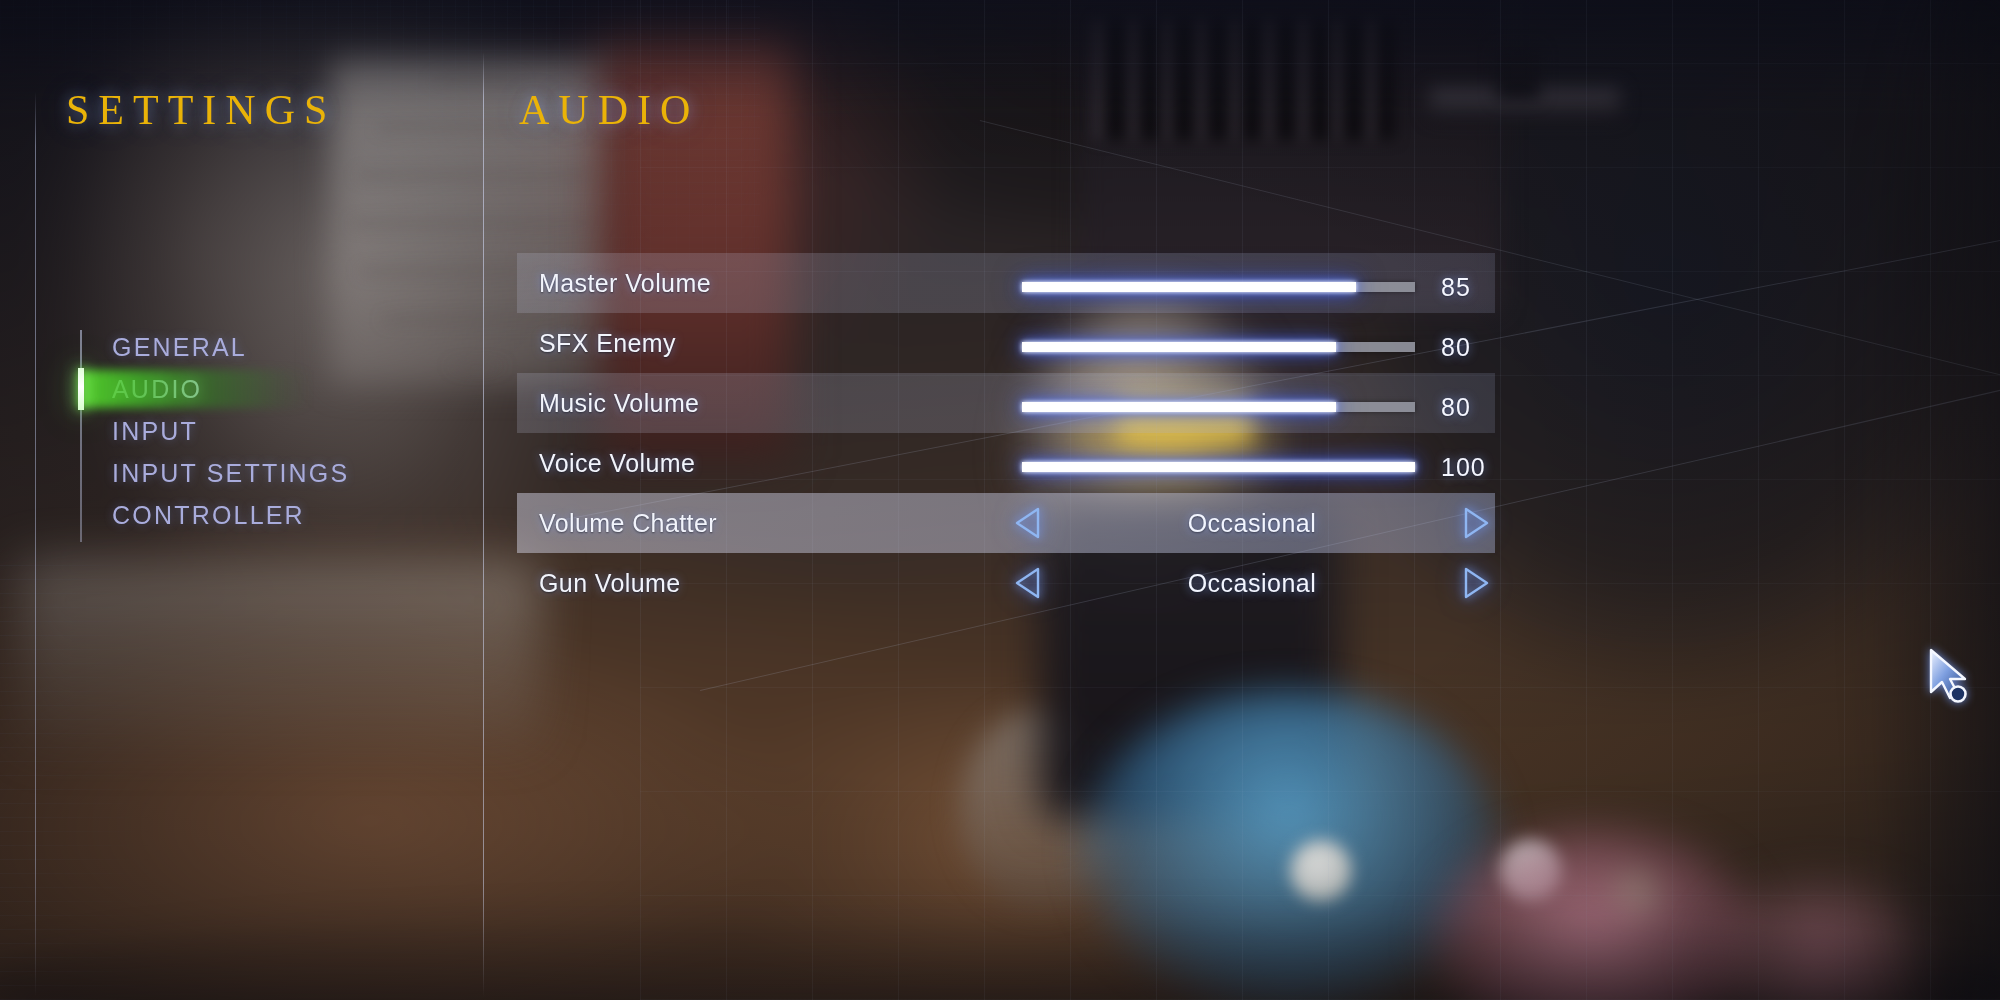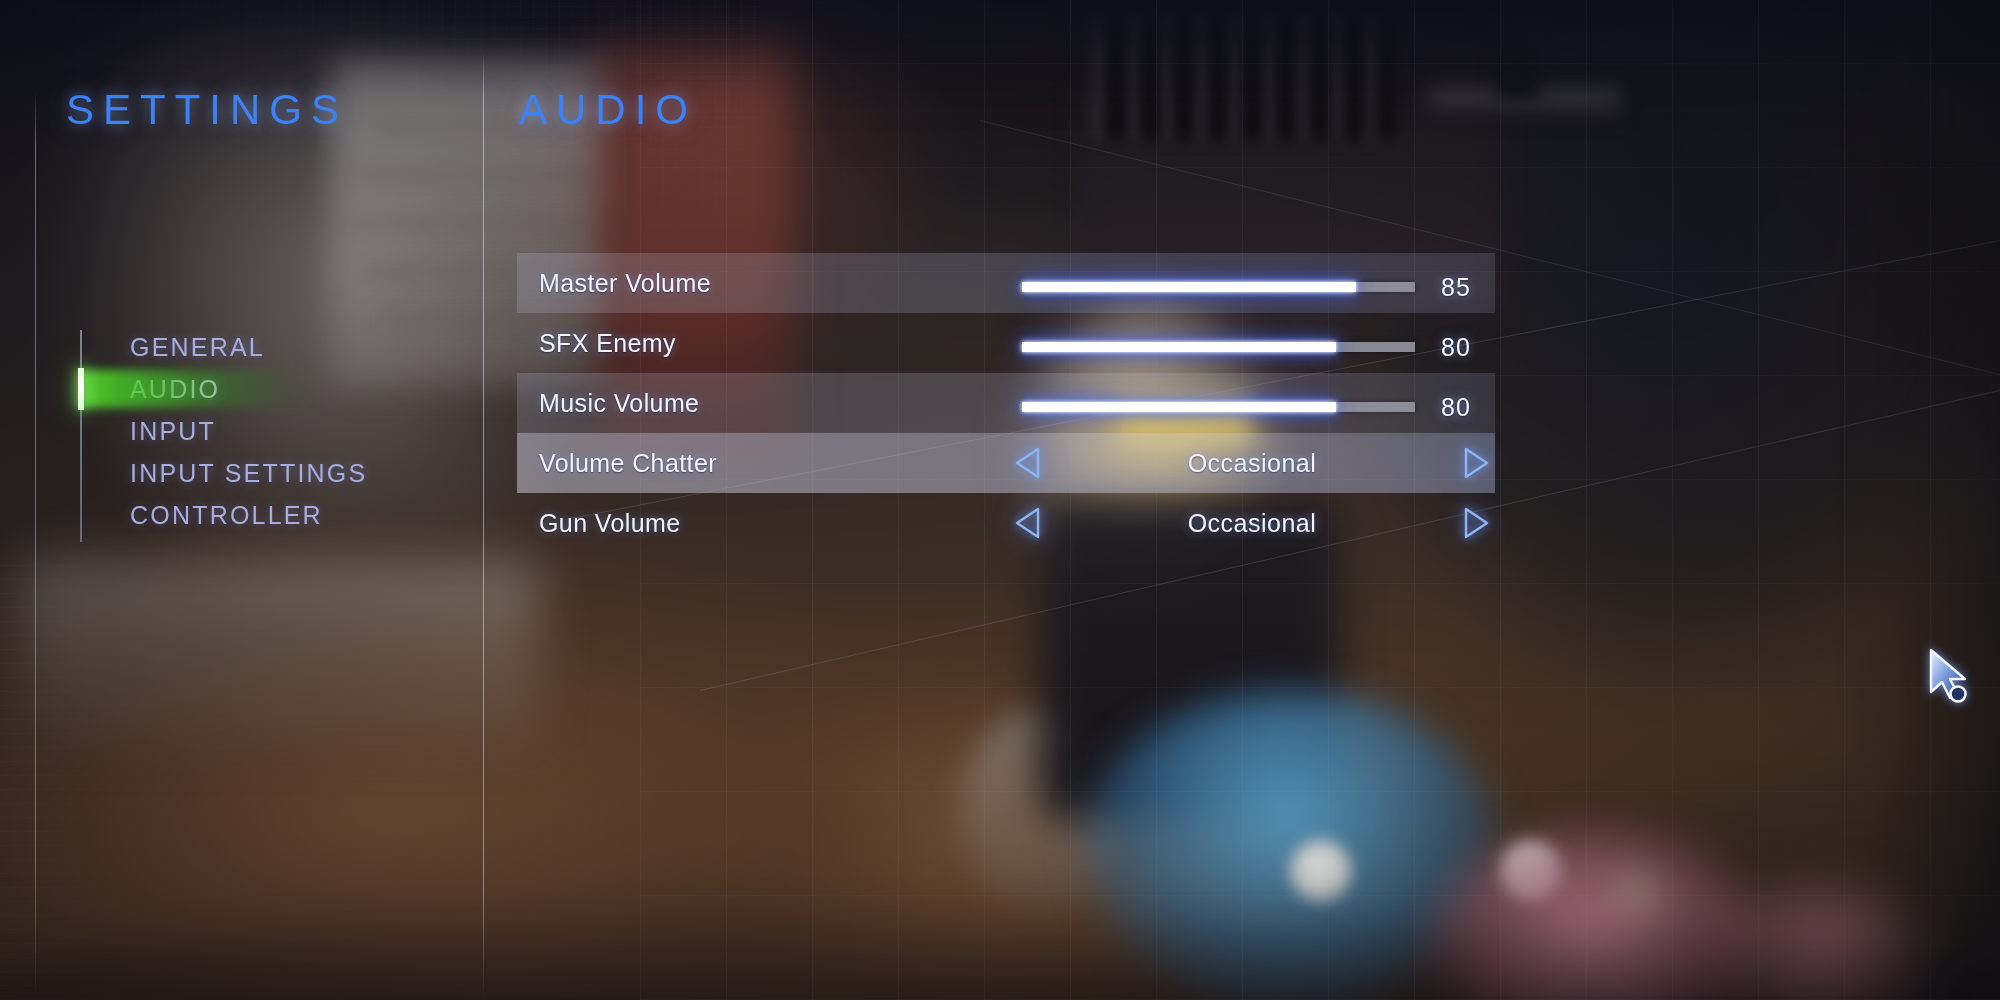--- a/index.html
+++ b/index.html
@@ -205,42 +205,43 @@
   }
 
   .col-divider{
     position:absolute; left:483px; top:52px; width:1px; height:945px;
     background:linear-gradient(180deg, rgba(205,212,240,0) 0%, rgba(205,212,240,0.62) 5%, rgba(205,212,240,0.52) 88%, rgba(205,212,240,0) 100%);
   }
 
   
   .title{
     position:absolute;
-    color:#3b82f6;
+    color:#eab308;
     font-size:42px;
     font-weight:400;
     letter-spacing:9px;
     text-shadow:0 0 14px rgba(150,180,255,0.55), 0 0 34px rgba(100,140,230,0.3);
+    font-family:Liberation Serif, serif;
   }
   #title-settings{ left:66px; top:86px; }
   #title-audio{ left:519px; top:86px; }
 
   
   .nav-rail{
     position:absolute; left:80px; top:330px; width:2px; height:212px;
     background:linear-gradient(180deg, rgba(200,208,240,0.55), rgba(200,208,240,0.38));
   }
   .nav{
     position:absolute; left:80px; top:326px; width:400px;
   }
   .nav-item{
     position:relative;
     height:42px;
     display:flex; align-items:center;
-    padding-left:50px;
+    padding-left:32px;
     margin-bottom:0;
   }
   .nav-item .nav-label{
     font-size:25px;
     letter-spacing:2.2px;
     color:#a9acdc;
     text-shadow:0 0 10px rgba(120,140,220,0.45);
     white-space:nowrap;
   }
   .nav-item.selected .nav-glow{
@@ -445,20 +446,30 @@
         <div class="row stripe">
           <div class="row-bg"></div>
           <div class="row-label">Music Volume</div>
           <div class="ctrl-slider">
             <div class="slider-track">
               <div class="slider-fill" style="width: 80%;"></div>
             </div>
             <div class="slider-value">80</div>
           </div>
         </div>
+        <div class="row">
+          <div class="row-bg"></div>
+          <div class="row-label">Voice Volume</div>
+          <div class="ctrl-slider">
+            <div class="slider-track">
+              <div class="slider-fill" style="width: 100%;"></div>
+            </div>
+            <div class="slider-value">100</div>
+          </div>
+        </div>
         <div class="row selected">
           <div class="row-bg"></div>
           <div class="row-label">Volume Chatter</div>
           <div class="ctrl-option">
             <div class="arrow">
               <svg width="26" height="32" viewBox="0 0 26 32">
                 <polygon points="23,2 23,30 2,16"></polygon>
               </svg>
             </div>
             <div class="option-value">Occasional</div>

